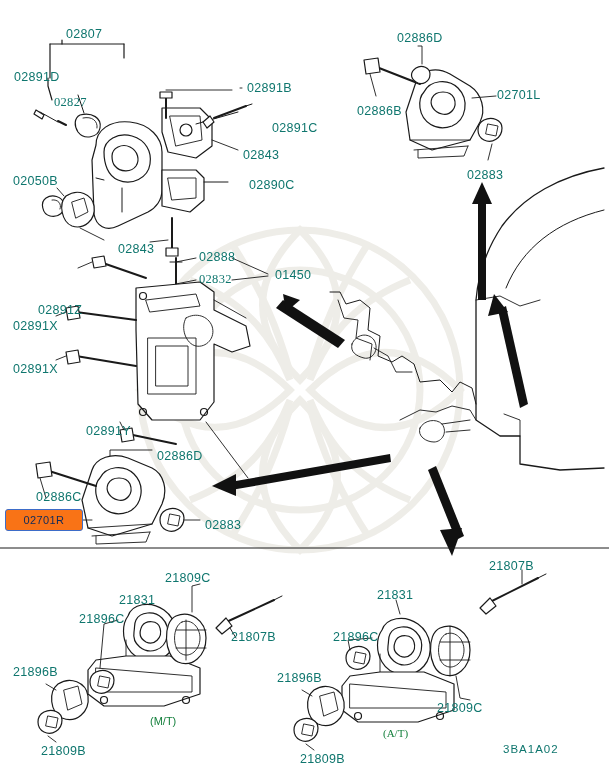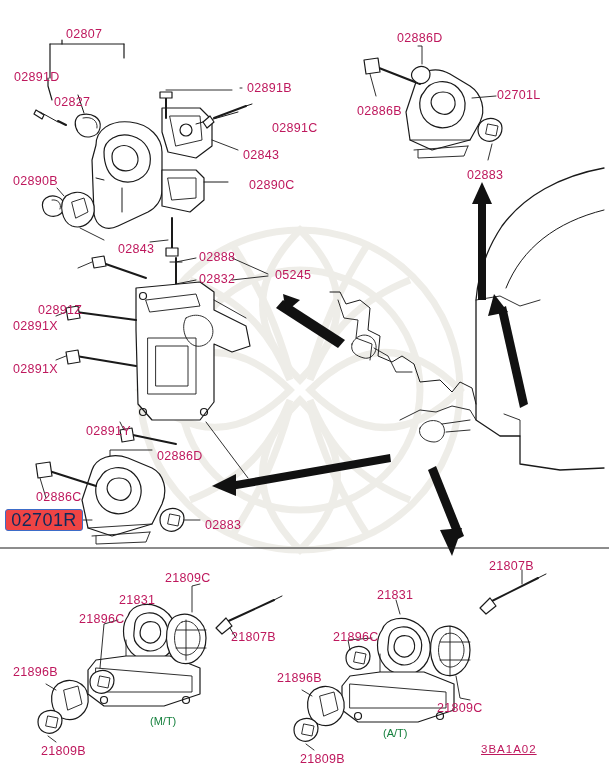--- a/index.html
+++ b/index.html
@@ -10,37 +10,37 @@
     font-family:"Liberation Sans", sans-serif;
     position:relative;
     overflow:hidden;
   }
   #sheet { position:absolute; left:0; top:0; width:609px; height:768px; }
   svg { display:block; }
 
   .lbl {
     position:absolute;
     font-size:12.5px;
-    color:#be185d;
+    color:#0f766e;
     font-family:"Liberation Sans", sans-serif;
     white-space:nowrap;
     letter-spacing:0.3px;
     user-select:none;
   }
   .lbl.code { font-size:11.5px; letter-spacing:1px; }
 
   .hl {
     position:absolute;
     border:1.6px solid #3d6cc8;
-    background:#ef4444;
+    background:#f97316;
     border-radius:3px;
     display:flex;
     align-items:center;
     justify-content:center;
-    font-size:18px;
+    font-size:11px;
     color:#0e2a5c;
     letter-spacing:0.4px;
   }
   .trans-label {
     position:absolute;
     font-size:11px;
     color:#15803d;
   }
 </style>
 </head>
@@ -326,50 +326,50 @@
     <path d="M304,724 L314,726 L312,736 L302,734 Z" stroke-width="0.9"></path>
     <path d="M306,744 L314,750" stroke-width="0.9"></path>
   </g>
 </svg>
 </div>
 
 <div class="lbl" style="left:66px;  top:27px;">02807</div>
 <div class="lbl" style="left:397px; top:31px;">02886D</div>
 <div class="lbl" style="left:14px;  top:70px;">02891D</div>
 <div class="lbl" style="left:247px; top:81px;">02891B</div>
-<div class="lbl" style="left:54px;  top:95px;">02827</div>
+<div class="lbl" style="left:54px;  top:95px;font-family:Liberation Serif, serif;">02827</div>
 <div class="lbl" style="left:497px; top:88px;">02701L</div>
 <div class="lbl" style="left:357px; top:104px;">02886B</div>
 <div class="lbl" style="left:272px; top:121px;text-align:right;">02891C</div>
 <div class="lbl" style="left:243px; top:148px;">02843</div>
 <div class="lbl" style="left:467px; top:168px;">02883</div>
-<div class="lbl" style="left:13px;  top:174px;">02890B</div>
+<div class="lbl" style="left:13px;  top:174px;">02050B</div>
 <div class="lbl" style="left:233px; top:178px;margin-left:16px;">02890C</div>
 <div class="lbl" style="left:118px; top:242px;">02843</div>
 <div class="lbl" style="left:199px; top:250px;text-align:center;">02888</div>
 <div class="lbl" style="left:38px;  top:271px;margin-top:32px;">02891Z</div>
-<div class="lbl" style="left:199px; top:272px;">02832</div>
-<div class="lbl" style="left:275px; top:268px;">05245</div>
+<div class="lbl" style="left:199px; top:272px;font-family:Liberation Serif, serif;">02832</div>
+<div class="lbl" style="left:275px; top:268px;">01450</div>
 <div class="lbl" style="left:13px; top:319px;">02891X</div>
 <div class="lbl" style="left:13px; top:362px;">02891X</div>
 <div class="lbl" style="left:86px;  top:424px;">02891Y</div>
 <div class="lbl" style="left:157px; top:449px;">02886D</div>
 <div class="lbl" style="left:36px;  top:490px;">02886C</div>
 <div class="lbl" style="left:205px; top:518px;">02883</div>
 <div class="lbl" style="left:165px; top:571px;">21809C</div>
 <div class="lbl" style="left:489px; top:559px;">21807B</div>
 <div class="lbl" style="left:119px; top:593px;">21831</div>
 <div class="lbl" style="left:377px; top:588px;">21831</div>
 <div class="lbl" style="left:79px; top:612px;">21896C</div>
 <div class="lbl" style="left:333px; top:630px;">21896C</div>
 <div class="lbl" style="left:231px; top:630px;">21807B</div>
 <div class="lbl" style="left:13px; top:665px;">21896B</div>
 <div class="lbl" style="left:277px; top:671px;">21896B</div>
 <div class="lbl" style="left:437px; top:701px;">21809C</div>
 <div class="lbl" style="left:41px; top:744px;">21809B</div>
 <div class="lbl" style="left:300px; top:752px;">21809B</div>
 
 <div class="trans-label" style="left:150px; top:715px;">(M/T)</div>
-<div class="trans-label" style="left:383px; top:727px;">(A/T)</div>
-
-<div class="lbl code" style="left:481px; top:743px;text-decoration:underline;">3BA1A02</div>
+<div class="trans-label" style="left:383px; top:727px;font-family:Liberation Serif, serif;">(A/T)</div>
+
+<div class="lbl code" style="left:503px; top:743px;">3BA1A02</div>
 
 <div class="hl" style="left:5px; top:509px; width:78px; height:22px;">02701R</div>
 
 </body></html>

